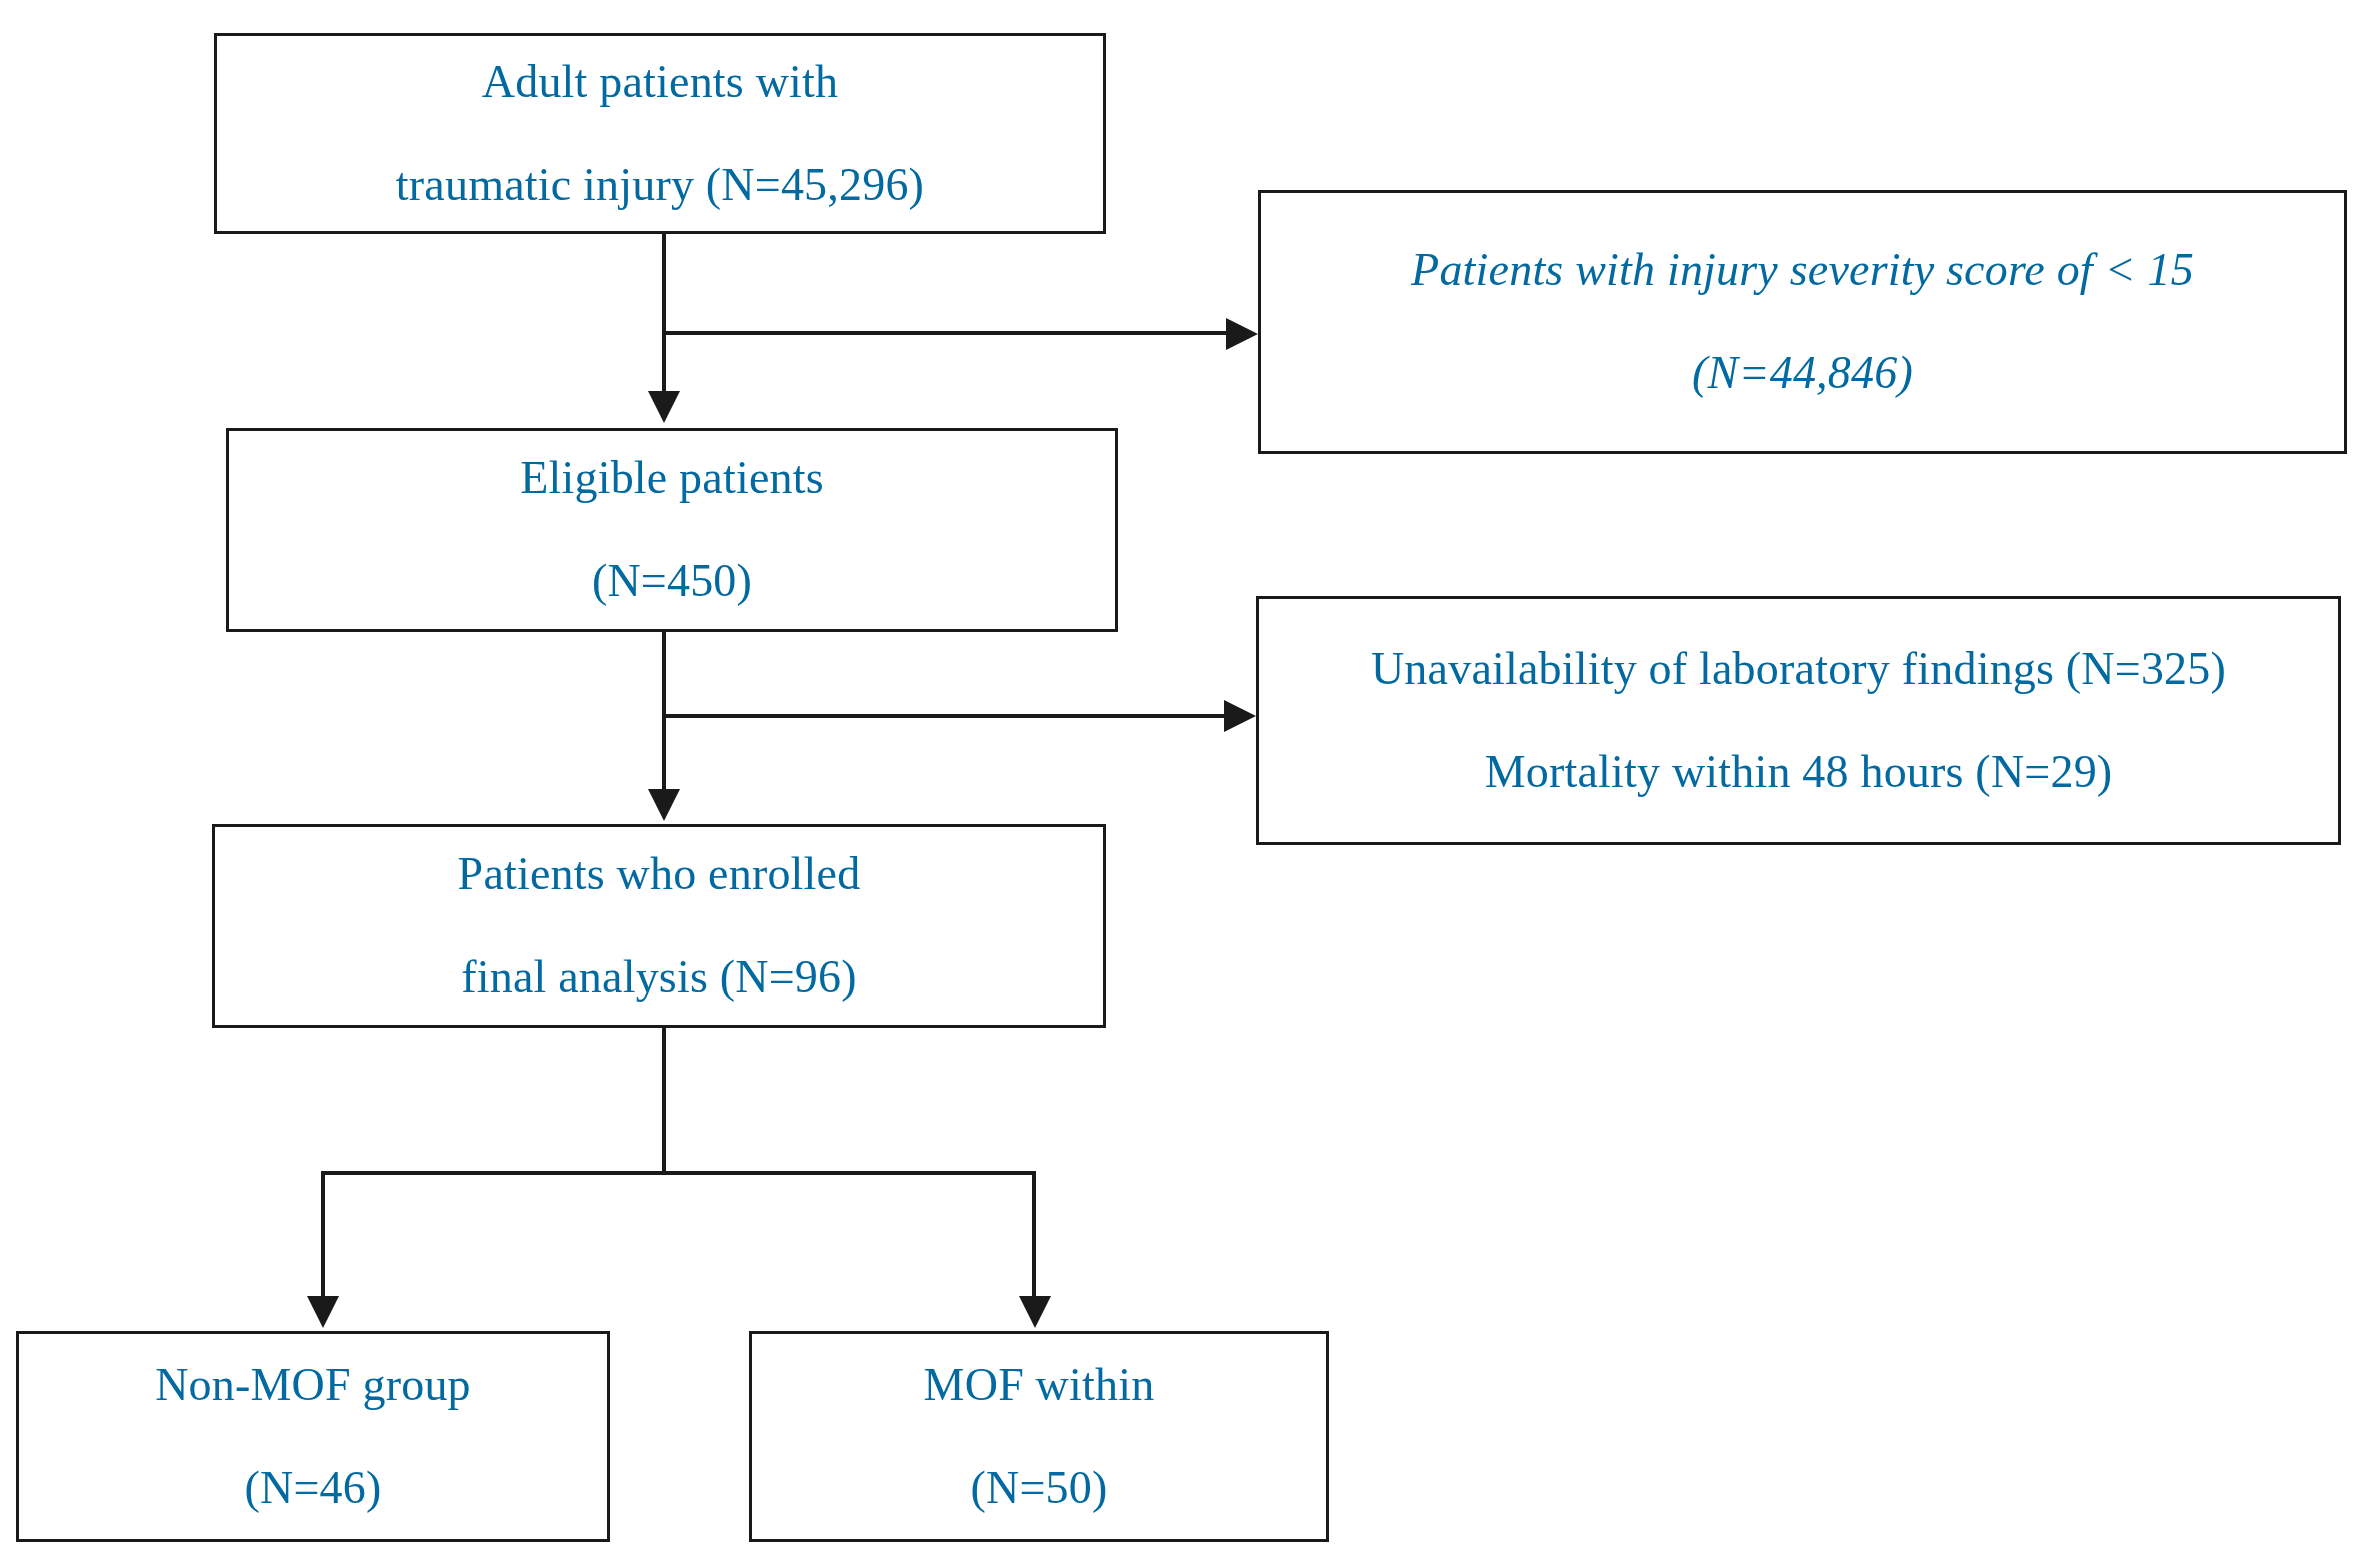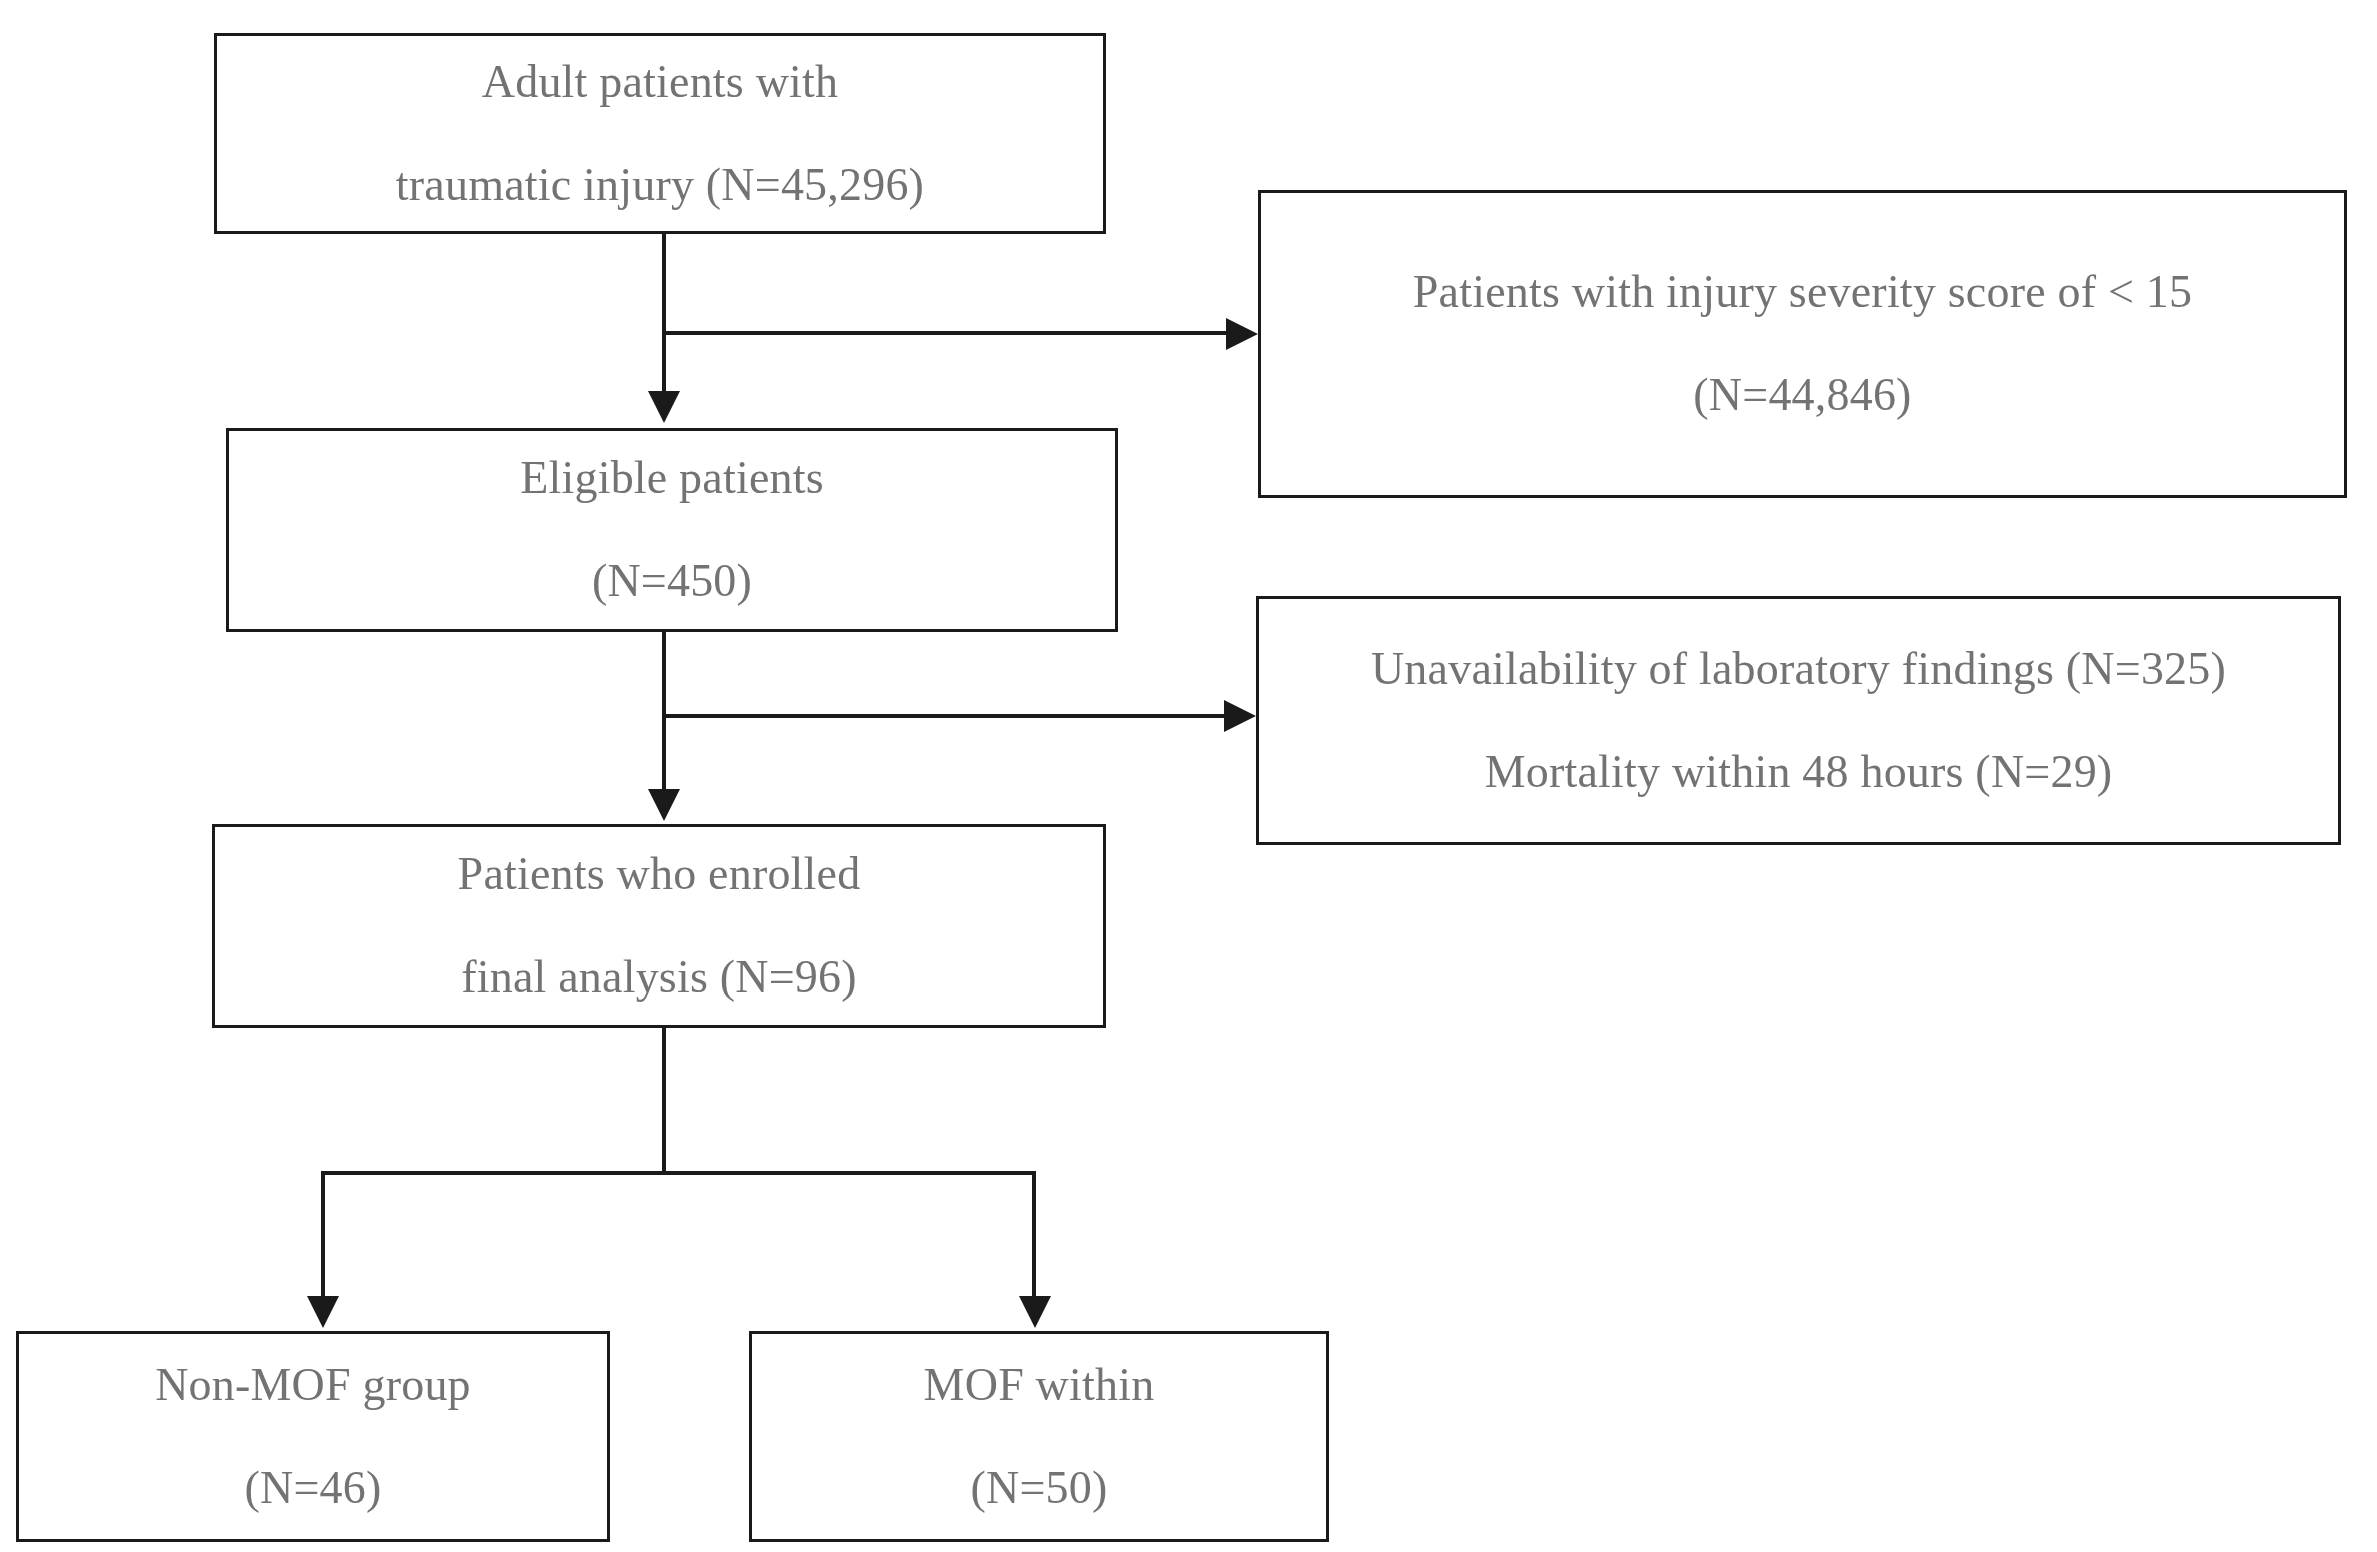--- a/index.html
+++ b/index.html
@@ -19,36 +19,36 @@
   .node {
     position: absolute;
     box-sizing: border-box;
     border: 3.2px solid #1a1a1a;
     background: #ffffff;
     display: flex;
     flex-direction: column;
     align-items: center;
     justify-content: center;
     text-align: center;
-    color: #737373;
+    color: #0369a1;
     font-size: 46px;
     line-height: 1.45;
     letter-spacing: 0.2px;
     gap: 36px;
   }
   .node .line {
     display: block;
     white-space: nowrap;
   }
   
   #box-screened  { left: 214px;  top: 33px;   width: 892px; height: 201px; }
   #box-eligible  { left: 214px;  top: 428px;  width: 892px; height: 204px; margin-left: 12px; }
   #box-enrolled  { left: 212px;  top: 824px; width: 894px; height: 204px; }
   
-  #box-excluded-1 { left: 1258px; top: 190px; width: 1089px; height: 308px; }
+  #box-excluded-1 { left: 1258px; top: 190px; width: 1089px; height: 264px; font-style: italic; }
   #box-excluded-2 { left: 1256px; top: 596px; width: 1085px; height: 249px; }
   
   #box-nonmof { left: 16px;  top: 1331px; width: 594px; height: 211px; }
   #box-mof    { left: 749px; top: 1331px; width: 580px; height: 211px; }
 
   
   .vline {
     position: absolute;
     width: 4px;
     background: #1a1a1a;

